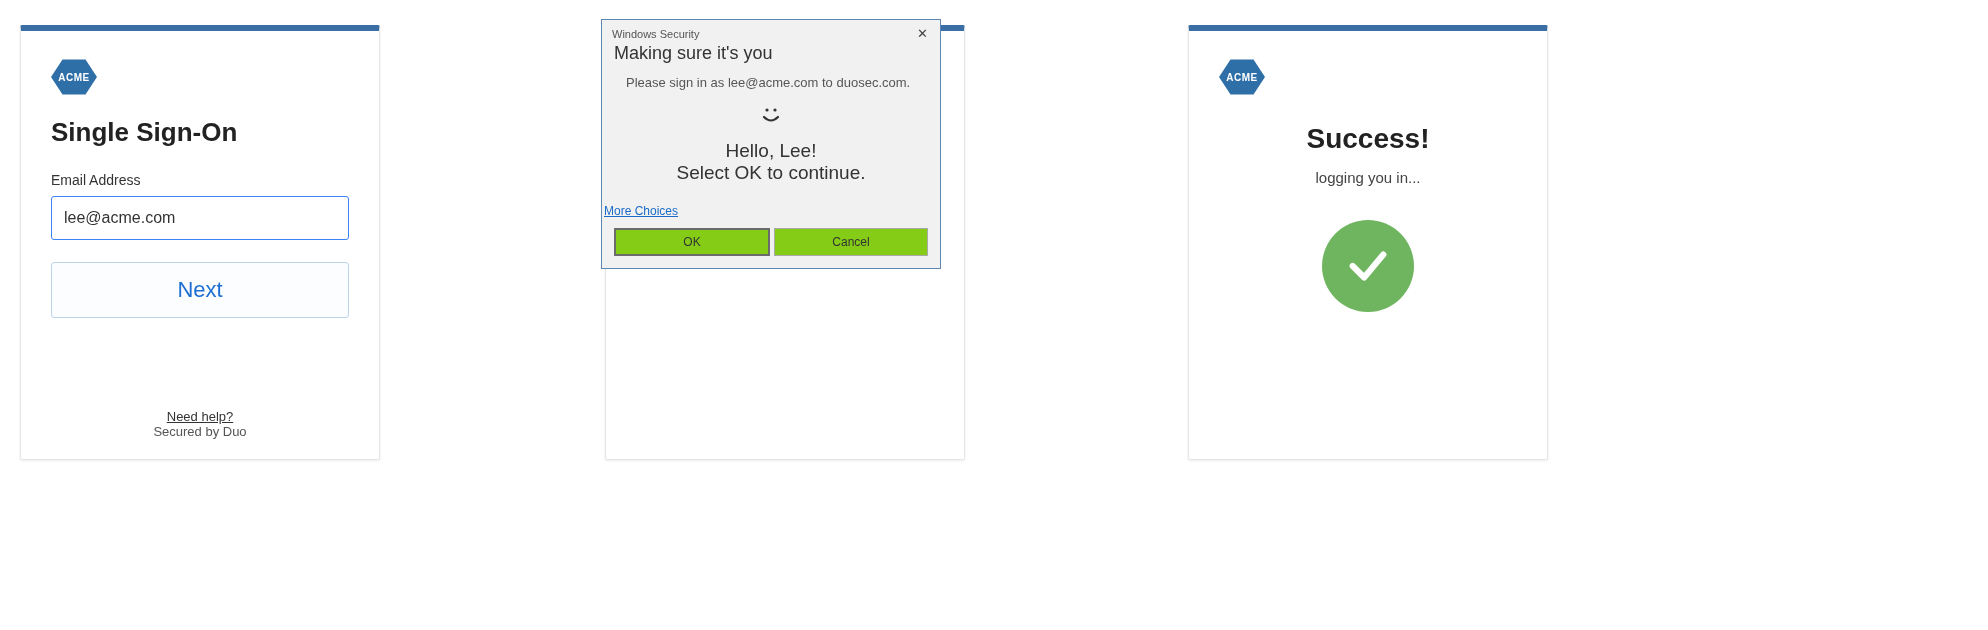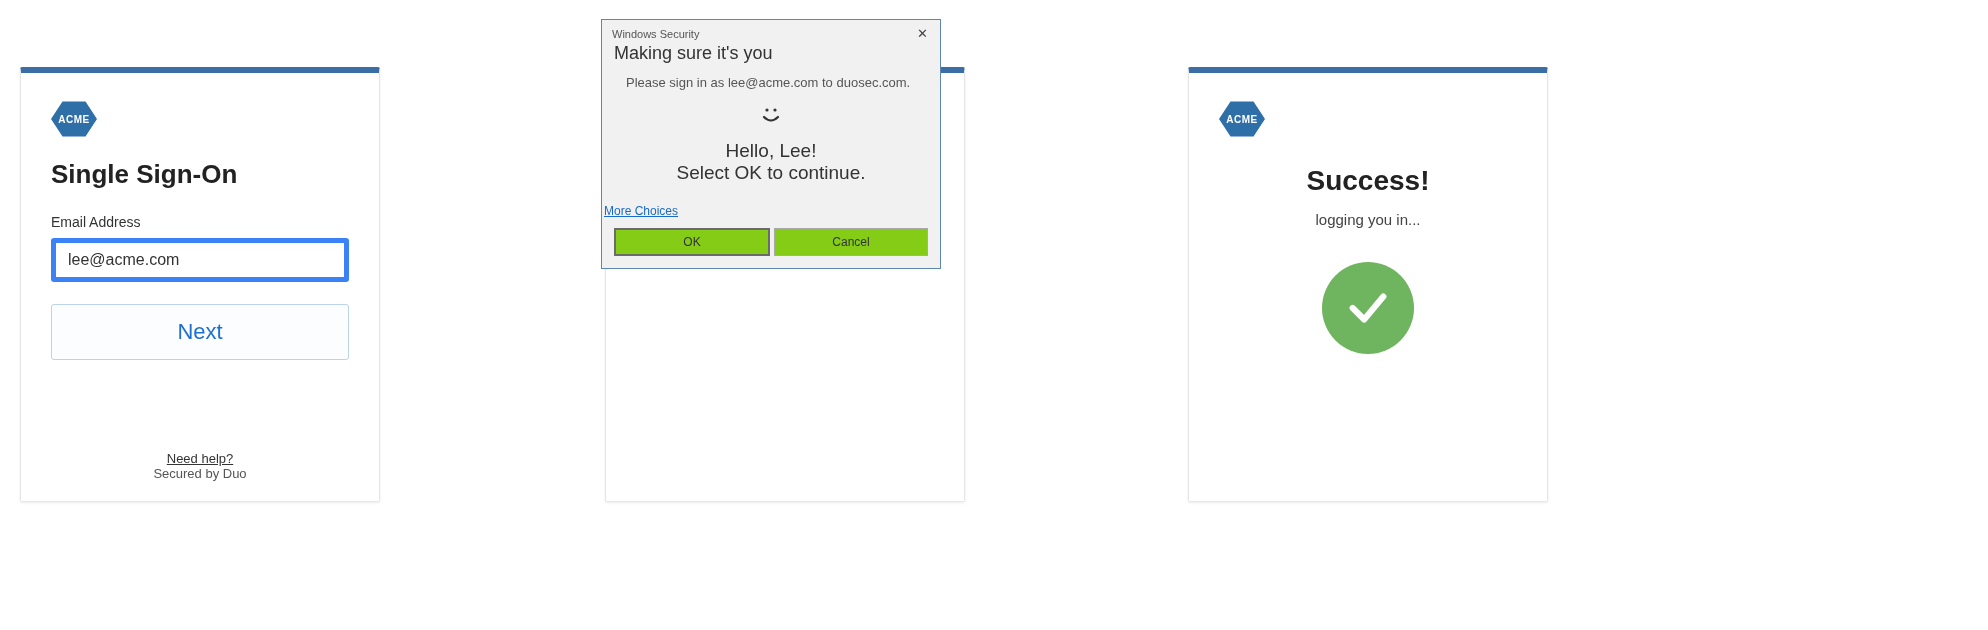--- a/index.html
+++ b/index.html
@@ -12,21 +12,20 @@
     }
     .card {
       position: absolute;
       width: 360px;
       height: 435px;
       background: #fff;
       border: 1px solid #e6e6e6;
       border-top: 6px solid #3a6ea5;
       border-radius: 2px;
       box-shadow: 0 1px 3px rgba(0,0,0,0.08);
-      margin-top: 42px;
     }
     
     #card1 { left: 20px; top: 25px; padding: 20px 30px 20px 30px; display: flex; flex-direction: column; }
     .logo-hex {
       width: 46px; height: 40px;
       background: #2f6fa7;
       clip-path: polygon(25% 6%, 75% 6%, 100% 50%, 75% 94%, 25% 94%, 0% 50%);
       color: #fff;
       font-size: 10px;
       font-weight: 600;
@@ -42,21 +41,21 @@
       margin-bottom: 24px;
     }
     .field-label {
       font-size: 14px;
       color: #333;
       margin-bottom: 8px;
     }
     .text-input {
       width: 100%;
       height: 44px;
-      border: 5px solid #3b82f6;
+      border: 1px solid #3b82f6;
       border-radius: 3px;
       padding: 0 12px;
       font-size: 16px;
       color: #333;
       margin-bottom: 22px;
     }
     .primary-btn {
       width: 100%;
       height: 56px;
       border: 1px solid #bcd4ea;

